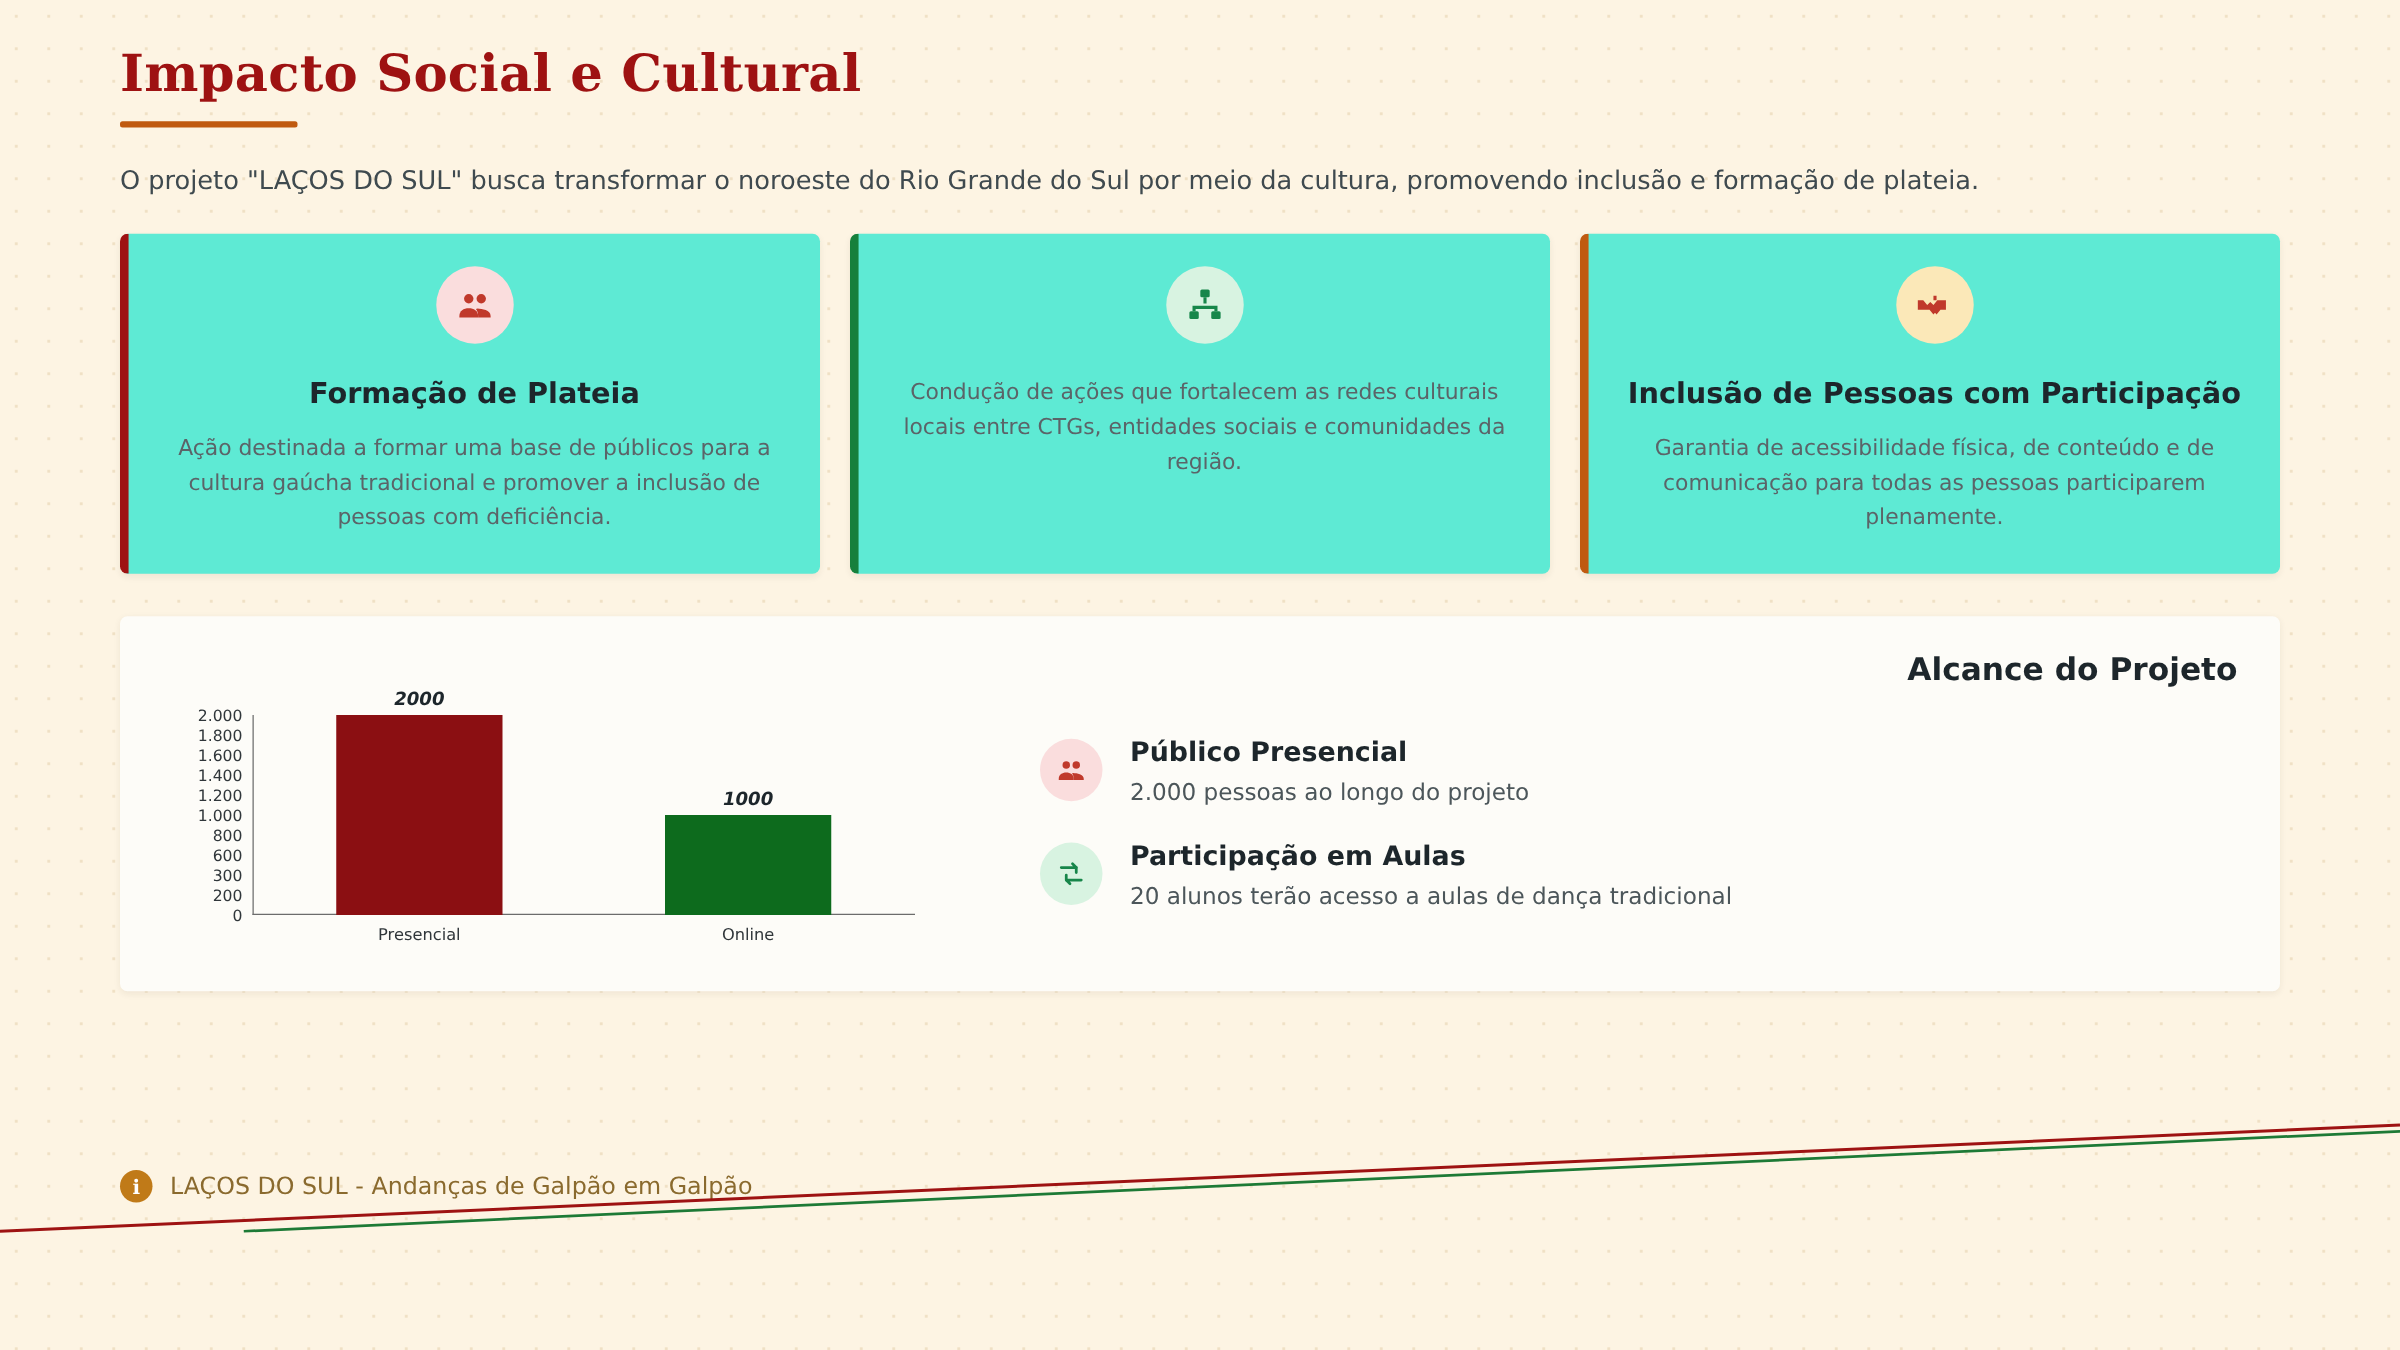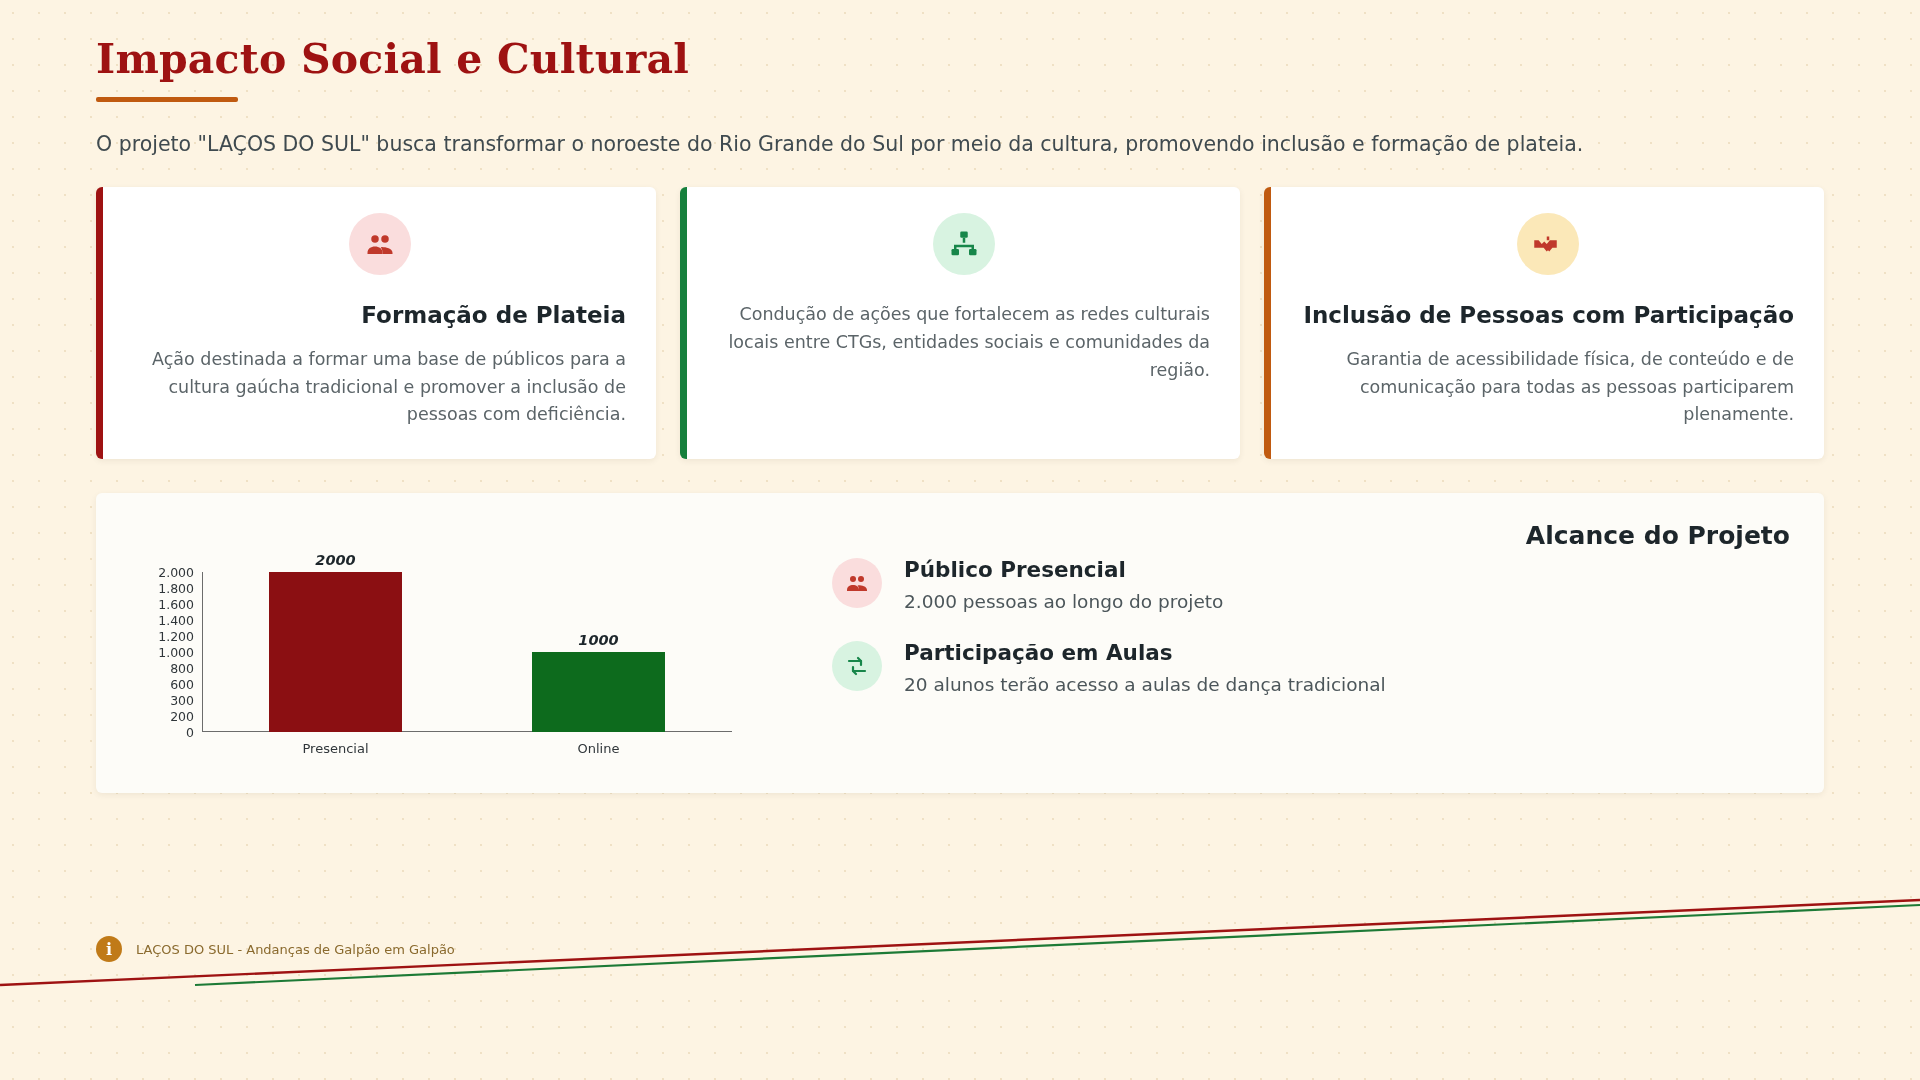--- a/index.html
+++ b/index.html
@@ -52,26 +52,26 @@
   }
 
   
   .cards {
     display: flex;
     gap: 24px;
     margin-top: 26px;
   }
   .card {
     flex: 1 1 0;
-    background: #ffffff;
+    background: #5eead4;
     border-left: 7px solid #9e1212;
     border-radius: 6px;
     box-shadow: 0 2px 6px rgba(60,40,10,0.07);
     padding: 26px 30px 30px 30px;
-    text-align: right;
+    text-align: center;
     min-height: 270px;
   }
   .card.c-red   { border-left-color: #9e1212; }
   .card.c-green { border-left-color: #16803c; }
   .card.c-amber { border-left-color: #c05a10; }
 
   .icon-circle {
     width: 62px;
     height: 62px;
     border-radius: 50%;
@@ -111,21 +111,21 @@
   .panel-title {
     font-size: 25px;
     font-weight: bold;
     color: #1d262b;
     margin-bottom: 14px;
     text-align: right;
   }
   .panel-body {
     display: flex;
     flex: 1;
-    align-items: flex-start;
+    align-items: center;
   }
 
   
   .chart-wrap {
     width: 660px;
     height: 200px;
     position: relative;
     margin-left: 12px;
   }
   .chart-area {
@@ -249,21 +249,21 @@
     background: #c07a18;
     color: #fff;
     font-size: 16px;
     font-weight: bold;
     font-family: "DejaVu Serif", serif;
     display: flex;
     align-items: center;
     justify-content: center;
   }
   .footer-text {
-    font-size: 13px;
+    font-size: 19px;
     color: #8a6a2e;
   }
 
   
   .deco {
     position: absolute;
     left: 0;
     top: 0;
     width: 1920px;
     height: 1080px;

